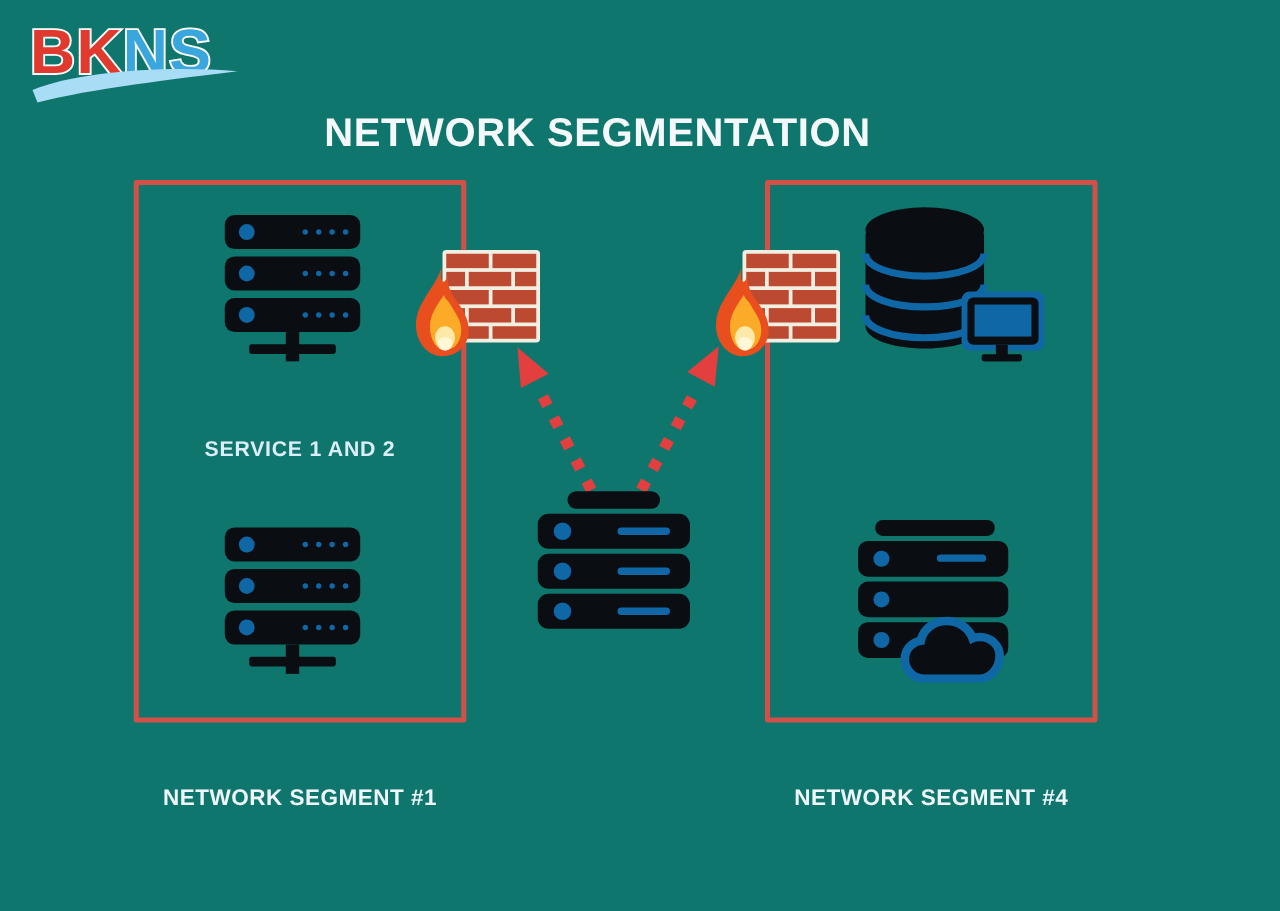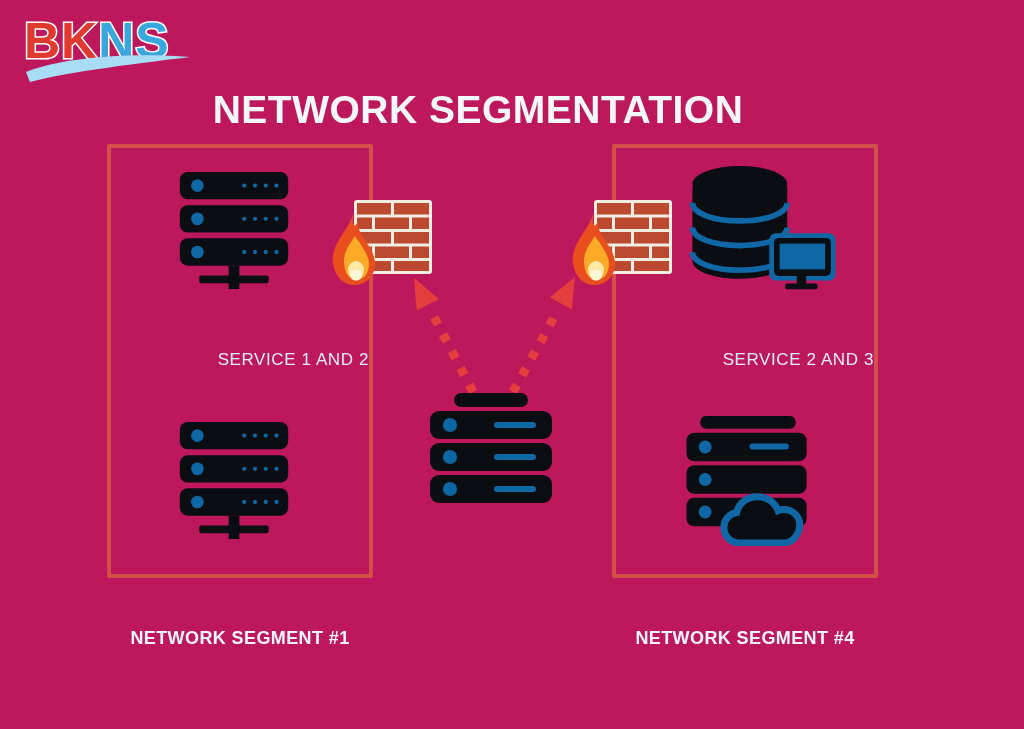--- a/index.html
+++ b/index.html
@@ -1,34 +1,34 @@
 <!DOCTYPE html>
 <html><head>
 <meta charset="utf-8">
 <style>
   html,body{margin:0;padding:0;}
   body{font-family:"Liberation Sans",sans-serif;}
   .stage{
     position:relative;width:1024px;height:729px;overflow:hidden;
-    background:#be185d;
+    background:#0f766e;
   }
   .abs{position:absolute;}
   .title{
     left:0;top:88px;width:100%;box-sizing:border-box;padding-right:68px;
-    text-align:center;color:#f4f8fb;font-size:39px;font-weight:800;letter-spacing:.5px;
+    text-align:center;color:#f4f8fb;font-size:32px;font-weight:800;letter-spacing:.5px;
   }
   .segment-box{
     top:144px;width:266px;height:434px;box-sizing:border-box;
     border:4px solid #d25048;border-radius:2px;
   }
   .segment-box.left{left:107px;}
   .segment-box.right{left:612px;}
   .service-label{
-    left:0;top:202px;width:100%;text-align:right;
-    color:#ddeefb;font-size:17px;font-weight:normal;letter-spacing:.6px;
+    left:0;top:202px;width:100%;text-align:center;
+    color:#ddeefb;font-size:17px;font-weight:bold;letter-spacing:.6px;
   }
   .segment-label{
     top:596px;width:266px;text-align:center;
     color:#eef6fc;font-size:18px;font-weight:bold;letter-spacing:.4px;margin-top:32px;
   }
   .segment-label.left{left:107px;}
   .segment-label.right{left:612px;}
   svg{display:block;}
 </style>
 </head>
@@ -120,21 +120,20 @@
       </g>
       <rect x="83" y="73" width="70" height="50" rx="7" fill="#0f68a5"></rect>
       <g fill="#0a0d12">
         <rect x="88" y="78" width="60" height="40" rx="5"></rect>
         <rect x="112" y="118" width="10" height="9"></rect>
         <rect x="100" y="126" width="34" height="6" rx="2"></rect>
       </g>
       <rect x="94" y="84" width="48" height="27" fill="#0f68a5"></rect>
     </svg>
 
-    <div class="abs service-label">SERVICE 2 AND 3</div>
 
     <svg class="abs" style="left:70px;top:268px;" width="124" height="130" viewBox="0 0 125 132">
       <g fill="#0a0d12">
         <rect x="14" y="0" width="97" height="13" rx="6"></rect>
         <rect x="0" y="17" width="122" height="29" rx="8"></rect>
         <rect x="0" y="50" width="122" height="29" rx="8"></rect>
         <rect x="0" y="83" width="122" height="29" rx="8"></rect>
       </g>
       <g fill="#0f68a5">
         <circle cx="19" cy="31.5" r="6.5"></circle>

